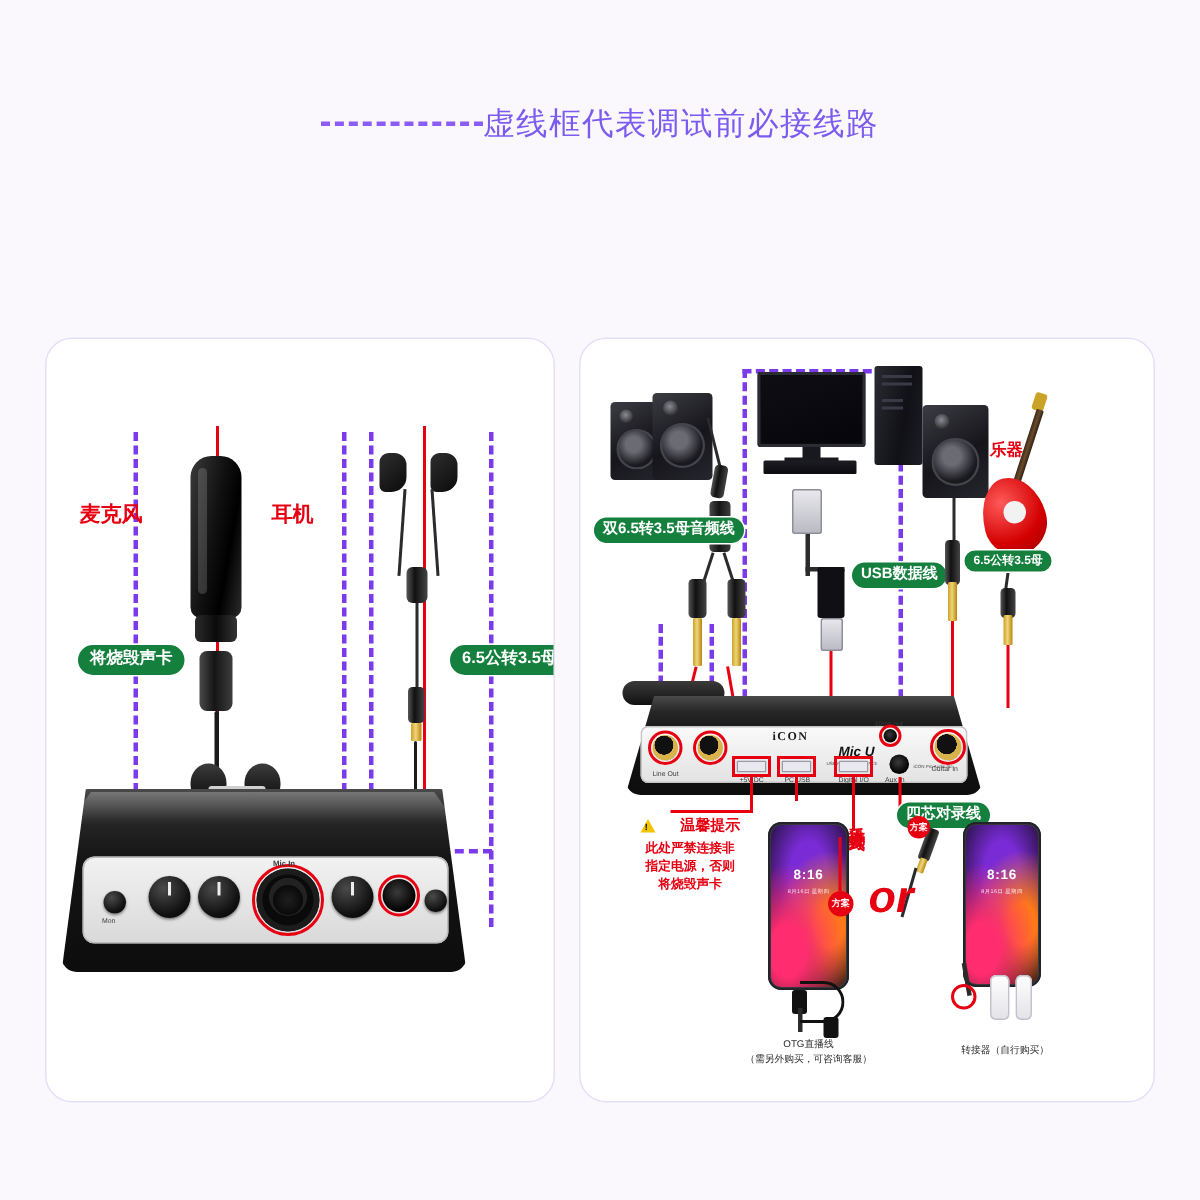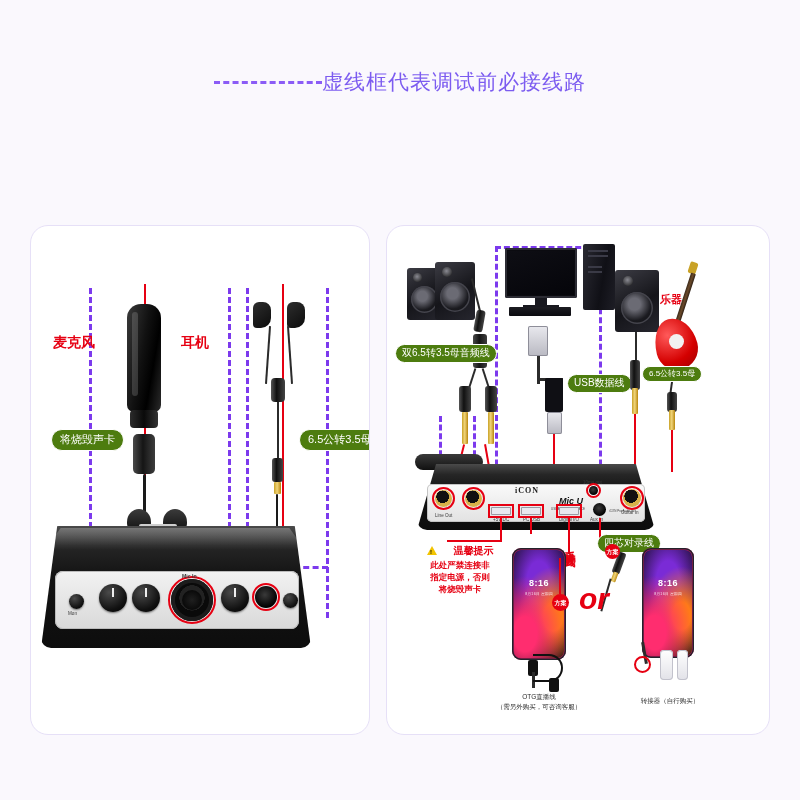--- a/index.html
+++ b/index.html
@@ -38,22 +38,22 @@
   .panel {
     background:#ffffff; border:1.5px solid #e6e0f7; border-radius:18px;
     position:relative; overflow:hidden;
   }
   #panel-left { width:340px; }
   #panel-right { flex:1; }
 
   
   .abs { position:absolute; }
   .red-badge {
-    background:#4d7c0f; color:#fff; border-radius:10px;
-    padding:2px 6px; font-size:10px; font-weight:normal;
+    background:#15803d; color:#fff; border-radius:10px;
+    padding:2px 6px; font-size:10px; font-weight:bold;
     white-space:nowrap; line-height:1.25;
     border:1px solid #fff;
   }
   .red-badge.big { font-size:11px; border-radius:11px; padding:3px 8px; }
   .red-label {
     color:#e60012; font-weight:bold; white-space:nowrap;
   }
   .dash-v { border-left:3px dashed #7c3aed; position:absolute; }
   .dash-h { border-top:3px dashed #7c3aed; position:absolute; }
   .red-line { background:#e60012; position:absolute; }
@@ -180,21 +180,21 @@
     border-radius:46% 54% 52% 48% / 60% 58% 42% 40%;
   }
   .guitar-neck {
     position:absolute; background:linear-gradient(90deg,#3a2a1a,#6b4a2a,#2e2015);
     border-radius:1px;
   }
   .guitar-head {
     position:absolute; background:#c9a227; border-radius:2px;
   }
   .phone {
-    position:absolute; background:#be185d; border-radius:9px;
+    position:absolute; background:#404040; border-radius:9px;
     box-shadow:inset 0 0 0 1.5px #23232c;
     overflow:hidden;
   }
   .phone-screen {
     position:absolute; left:2px; right:2px; top:2px; bottom:2px;
     border-radius:7px;
     background:
       radial-gradient(130% 90% at 22% 78%, #ff2d6f 0 18%, rgba(255,45,111,0) 60%),
       radial-gradient(120% 80% at 78% 62%, #ff7a18 0 16%, rgba(255,122,24,0) 58%),
       radial-gradient(110% 90% at 50% 30%, #7a2bd6 0 22%, rgba(122,43,214,0) 62%),

